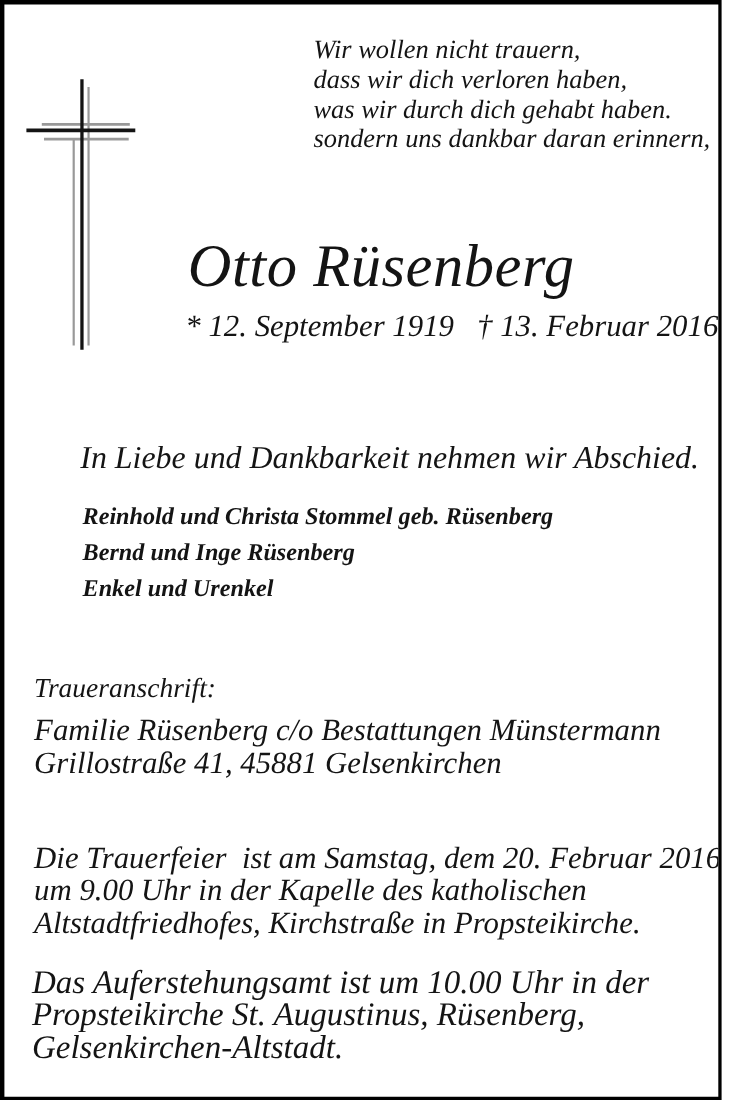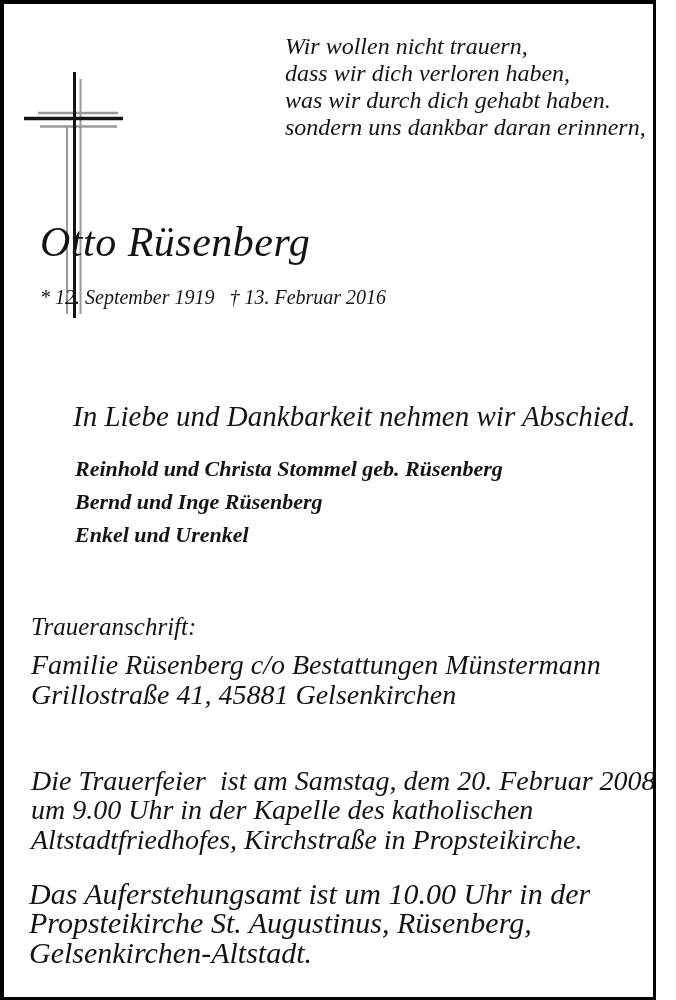--- a/index.html
+++ b/index.html
@@ -36,31 +36,32 @@
     left: 281px;
     top: 29px;
     font-size: 24px;
     line-height: 27px;
   }
 
   .name {
     left: 36px;
     right: 0;
     top: 207px;
-    font-size: 42px;
+    text-align: center;
+    font-size: 55px;
     line-height: 62px;
     letter-spacing: 0.5px;
   }
 
   .dates {
     left: 36px;
     right: 0;
     top: 277px;
-    text-align: left;
-    font-size: 20px;
+    text-align: right;
+    font-size: 28px;
     line-height: 32px;
   }
 
   .intro {
     left: 69px;
     top: 396px;
     font-size: 29px;
     line-height: 32px;
   }
 
@@ -137,21 +138,21 @@
 
   <div class="abs address">
     <div class="address-label line">Traueranschrift:</div>
     <div class="address-lines">
       <div class="line">Familie Rüsenberg c/o Bestattungen Münstermann</div>
       <div class="line">Grillostraße 41, 45881 Gelsenkirchen</div>
     </div>
   </div>
 
   <div class="abs funeral">
-    <div class="line">Die Trauerfeier  ist am Samstag, dem 20. Februar 2008</div>
+    <div class="line">Die Trauerfeier  ist am Samstag, dem 20. Februar 2016</div>
     <div class="line">um 9.00 Uhr in der Kapelle des katholischen</div>
     <div class="line">Altstadtfriedhofes, Kirchstraße in Propsteikirche.</div>
   </div>
 
   <div class="abs mass">
     <div class="line">Das Auferstehungsamt ist um 10.00 Uhr in der</div>
     <div class="line">Propsteikirche St. Augustinus, Rüsenberg,</div>
     <div class="line">Gelsenkirchen-Altstadt.</div>
   </div>
 

